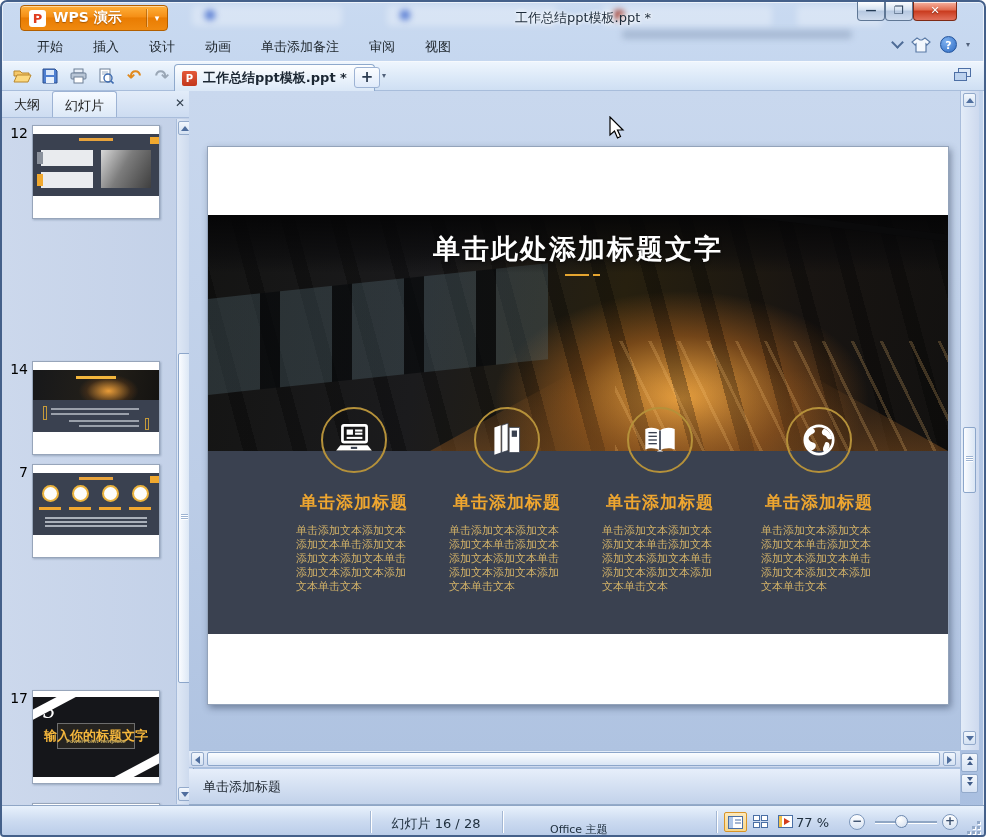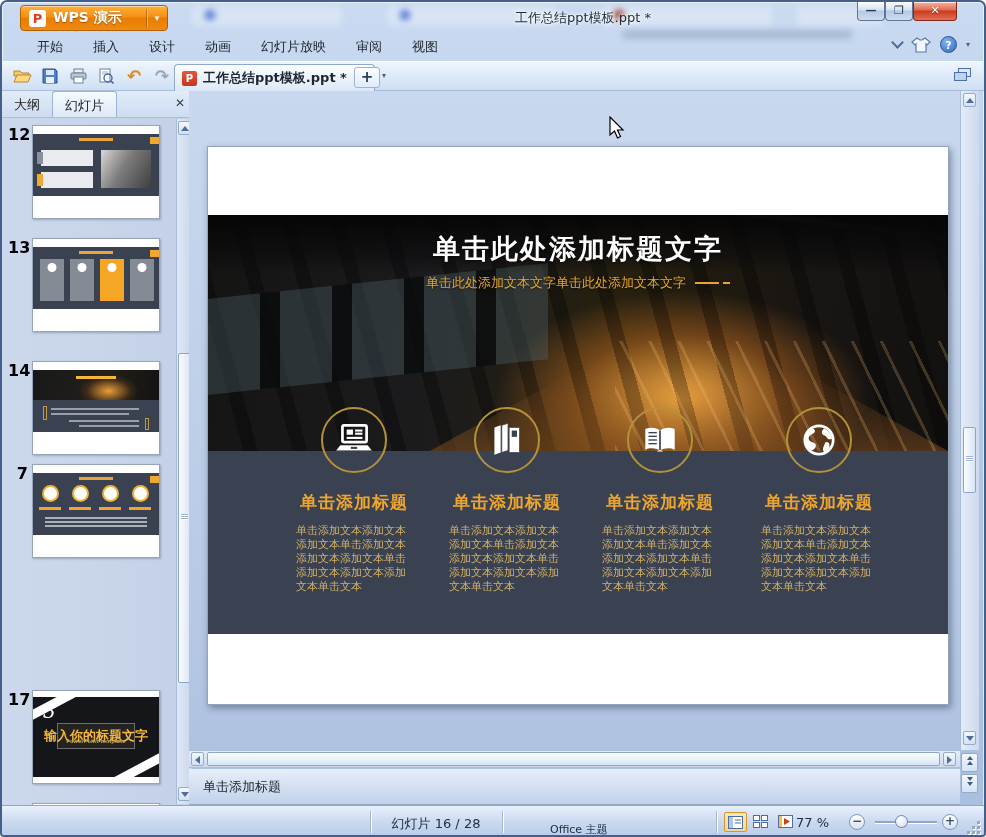--- a/index.html
+++ b/index.html
@@ -85,21 +85,21 @@
     border-top:5px solid #4f6e9e; margin:4px auto 0; }
   .tri-left { width:0; height:0; border-top:4px solid transparent; border-bottom:4px solid transparent;
     border-right:5px solid #4f6e9e; margin:3px auto 0; }
   .tri-right { width:0; height:0; border-top:4px solid transparent; border-bottom:4px solid transparent;
     border-left:5px solid #4f6e9e; margin:3px auto 0; }
   .sb-thumb { position:absolute; left:1px; width:13px; background:linear-gradient(90deg,#fafcff,#d9e5f4);
     border:1px solid #8ca6ca; border-radius:2px; }
   .sb-grip { width:7px; margin:0 auto; border-top:1px solid #9db3d2; border-bottom:1px solid #fff; height:2px; }
   
   .thumb-row { position:absolute; left:0; width:168px; height:100px; }
-  .thumb-num { position:absolute; left:6px; top:2px; width:20px; text-align:right; font-size:16px; font-weight:bold; color:#000; }
+  .thumb-num { position:absolute; left:6px; top:2px; width:20px; text-align:right; font-size:14px; font-weight:normal; color:#000; }
   .thumb-page { position:absolute; left:30px; top:2px; width:128px; height:94px; background:#fff;
     border:1px solid #97a5ba; box-shadow:1px 1px 2px rgba(60,80,110,.35); }
   .sel-box { position:absolute; left:24px; top:-4px; width:140px; height:106px; background:#fbe9a6;
     border:2px solid #dfa62c; border-radius:2px; box-shadow:0 0 3px #e8b84f; }
   .dark-band { position:absolute; left:0; top:8px; width:100%; height:62px; background:#3a4150; overflow:hidden; }
   .gold-mini-title { position:absolute; left:50%; transform:translateX(-50%); top:4px; width:34px; height:3px; background:#e8a33c; }
   .corner-tag { position:absolute; right:0; top:3px; width:9px; height:7px; background:#f0a82e; }
   .gray-line { background:#aab0ba; height:2px; margin:2px 4px; }
   
   #canvas { left:187px; top:89px; width:771px; height:659px;
@@ -221,21 +221,21 @@
   </div>
   <div class="winbtn" id="btn-close" style="right:27px;width:44px;">
     <div class="g">✕</div>
   </div>
 
   <div id="menubar" class="abs">
     <span class="menu-item">开始</span>
     <span class="menu-item">插入</span>
     <span class="menu-item">设计</span>
     <span class="menu-item">动画</span>
-    <span class="menu-item">幻灯片放映</span>
+    <span class="menu-item">单击添加备注</span>
     <span class="menu-item">审阅</span>
     <span class="menu-item">视图</span>
   </div>
   <div id="menu-right">
     <div class="chev"></div>
     <svg width="20" height="16" viewBox="0 0 20 16">
       <path d="M6 1 L9 3 L11 3 L14 1 L19 5 L16 8 L15 7 L15 15 L5 15 L5 7 L4 8 L1 5 Z" fill="#f2f7fd" stroke="#5a7aa6" stroke-width="1.2"></path>
     </svg>
     <div class="help-circ">?</div>
     <span class="mini-caret">▾</span>
@@ -311,41 +311,20 @@
               <div class="corner-tag"></div>
             <div style="position:absolute;left:8px;top:16px;width:52px;height:16px;background:#e9ebee;"></div>
             <div style="position:absolute;left:4px;top:18px;width:6px;height:12px;background:#8a919c;"></div>
             <div style="position:absolute;left:8px;top:38px;width:52px;height:16px;background:#e9ebee;"></div>
             <div style="position:absolute;left:4px;top:40px;width:6px;height:12px;background:#f0a82e;"></div>
             <div style="position:absolute;right:8px;top:16px;width:50px;height:38px;background:linear-gradient(120deg,#d8d8d8,#7c7c7c 45%,#3f3f3f);"></div>
           </div>
         </div>
       </div>
 
-      <div class="thumb-row" style="top:117px;">
-        <span class="thumb-num">13</span>
-        <div class="thumb-page">
-          <div class="dark-band">
-            <div class="gold-mini-title"></div>
-              <div class="corner-tag"></div>
-            <div class="mini-card" style="left:7px;">
-                <span class="c"></span>
-              </div>
-            <div class="mini-card" style="left:37px;">
-                <span class="c"></span>
-              </div>
-            <div class="mini-card" style="left:67px;background:#f5a623;">
-                <span class="c"></span>
-              </div>
-            <div class="mini-card" style="left:97px;">
-                <span class="c"></span>
-              </div>
-          </div>
-        </div>
-      </div>
 
       <div class="thumb-row" style="top:240px;">
         <span class="thumb-num">14</span>
         <div class="thumb-page">
           <div class="dark-band">
             <div style="position:absolute;left:0;top:0;width:100%;height:30px;overflow:hidden;">
                 <div class="mini-photo"></div>
               </div>
             <div style="position:absolute;left:50%;transform:translateX(-50%);top:6px;width:40px;height:3px;background:#f4b63c;"></div>
             <div style="position:absolute;left:10px;top:36px;width:4px;height:14px;border:1px solid #c59a3a;"></div>
@@ -428,21 +407,20 @@
         <div class="roof"></div>
         <div class="beam"></div>
         <div class="floor"></div>
         <div class="rails"></div>
       </div>
 
       <div id="gray-panel"></div>
 
       <div id="slide-title">单击此处添加标题文字</div>
       <div id="slide-subtitle">
-        <span>单击此处添加文本文字单击此处添加文本文字</span>
         <span class="dash-l"></span>
         <span class="dash-s"></span>
       </div>
 
       <div class="icircle" style="left:113px;">
         <svg viewBox="0 0 40 40">
           <rect x="9" y="6" width="23" height="16" rx="1.5" fill="none" stroke="#fff" stroke-width="2.6"></rect>
           <rect x="13" y="10" width="6" height="5" fill="#fff"></rect>
           <line x1="21" y1="11" x2="28" y2="11" stroke="#fff" stroke-width="2"></line>
           <line x1="21" y1="14" x2="28" y2="14" stroke="#fff" stroke-width="2"></line>

